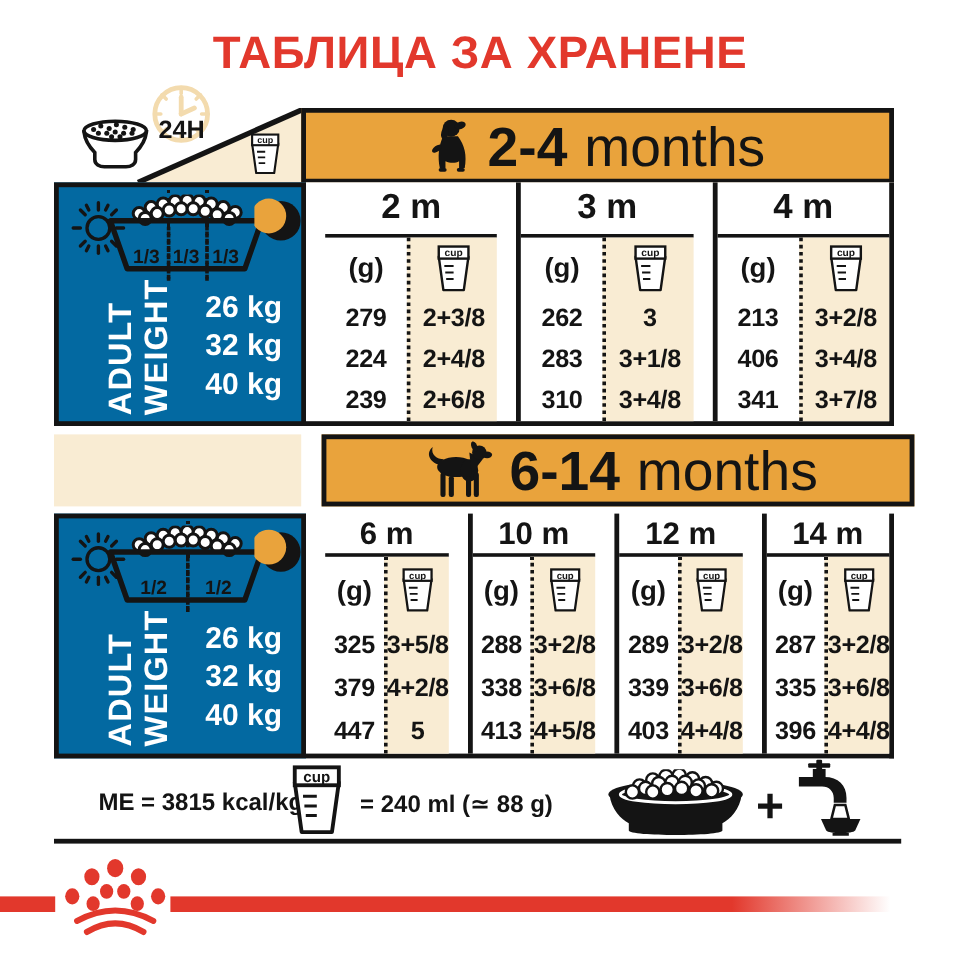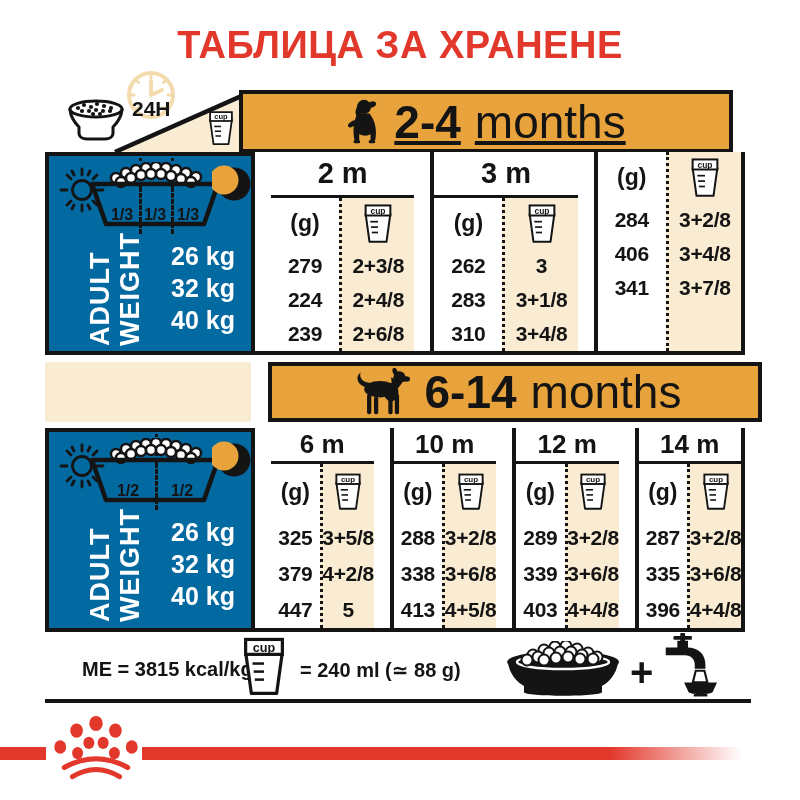--- a/index.html
+++ b/index.html
@@ -110,21 +110,21 @@
       <rect x="6" y="3" width="32" height="13" fill="#fff" stroke="#141414" stroke-width="2.6"></rect>
       <text x="22" y="13.5" text-anchor="middle" font-size="11" font-weight="bold" fill="#141414">cup</text>
       <g stroke="#141414" stroke-width="2.2">
           <line x1="12" y1="24" x2="22" y2="24"></line>
           <line x1="13" y1="31" x2="22" y2="31"></line>
           <line x1="14" y1="38" x2="22" y2="38"></line>
         </g>
     </svg>
   </div>
 
-  <div class="abs band" style="left:239px;top:90px;width:494px;height:62px;text-decoration:underline;">
+  <div class="abs band" style="left:251px;top:90px;width:494px;height:62px;">
     <span>
       <svg width="34" height="48" viewBox="0 0 36 50" fill="#141414">
         <circle cx="19" cy="9" r="7.5"></circle>
         <ellipse cx="27" cy="6.5" rx="5" ry="3.2" transform="rotate(-18 27 6.5)"></ellipse>
         <ellipse cx="13.5" cy="13" rx="3.2" ry="6" transform="rotate(14 13.5 13)"></ellipse>
         <path d="M12 16 C8 24 7 34 9 44 L14 44 L14 38 C18 40 23 40 26 38 L26 44 L31 44 C33 33 31 24 25 16 Z"></path>
         <ellipse cx="6.5" cy="27" rx="5" ry="2.6" transform="rotate(-35 6.5 27)"></ellipse>
         <rect x="8" y="44" width="7" height="3.4" rx="1.6"></rect>
           <rect x="24" y="44" width="7" height="3.4" rx="1.6"></rect>
       </svg>
@@ -251,24 +251,25 @@
             </svg>
           </div>
           <div class="val">3</div>
           <div class="val">3+1/8</div>
           <div class="val">3+4/8</div>
         </div>
       </div>
     </div>
 
     <div class="mcol">
-      <div class="mbody">
-        <div class="gcol">
-          <div class="irow glabel">(g)</div>
-          <div class="val">284</div>
+      <div class="mhead">4 m</div>
+      <div class="mbody">
+        <div class="gcol">
+          <div class="irow glabel">(g)</div>
+          <div class="val">213</div>
           <div class="val">406</div>
           <div class="val">341</div>
         </div>
         <div class="ccol">
           <div class="irow">
             <svg width="34" height="42" viewBox="0 0 44 54">
               <polygon points="6,14 11,50 33,50 38,14" fill="#fff" stroke="#141414" stroke-width="2.6" stroke-linejoin="round"></polygon>
               <rect x="6" y="3" width="32" height="13" fill="#fff" stroke="#141414" stroke-width="2.6"></rect>
               <text x="22" y="13.5" text-anchor="middle" font-size="11" font-weight="bold" fill="#141414">cup</text>
               <g stroke="#141414" stroke-width="2.2">

